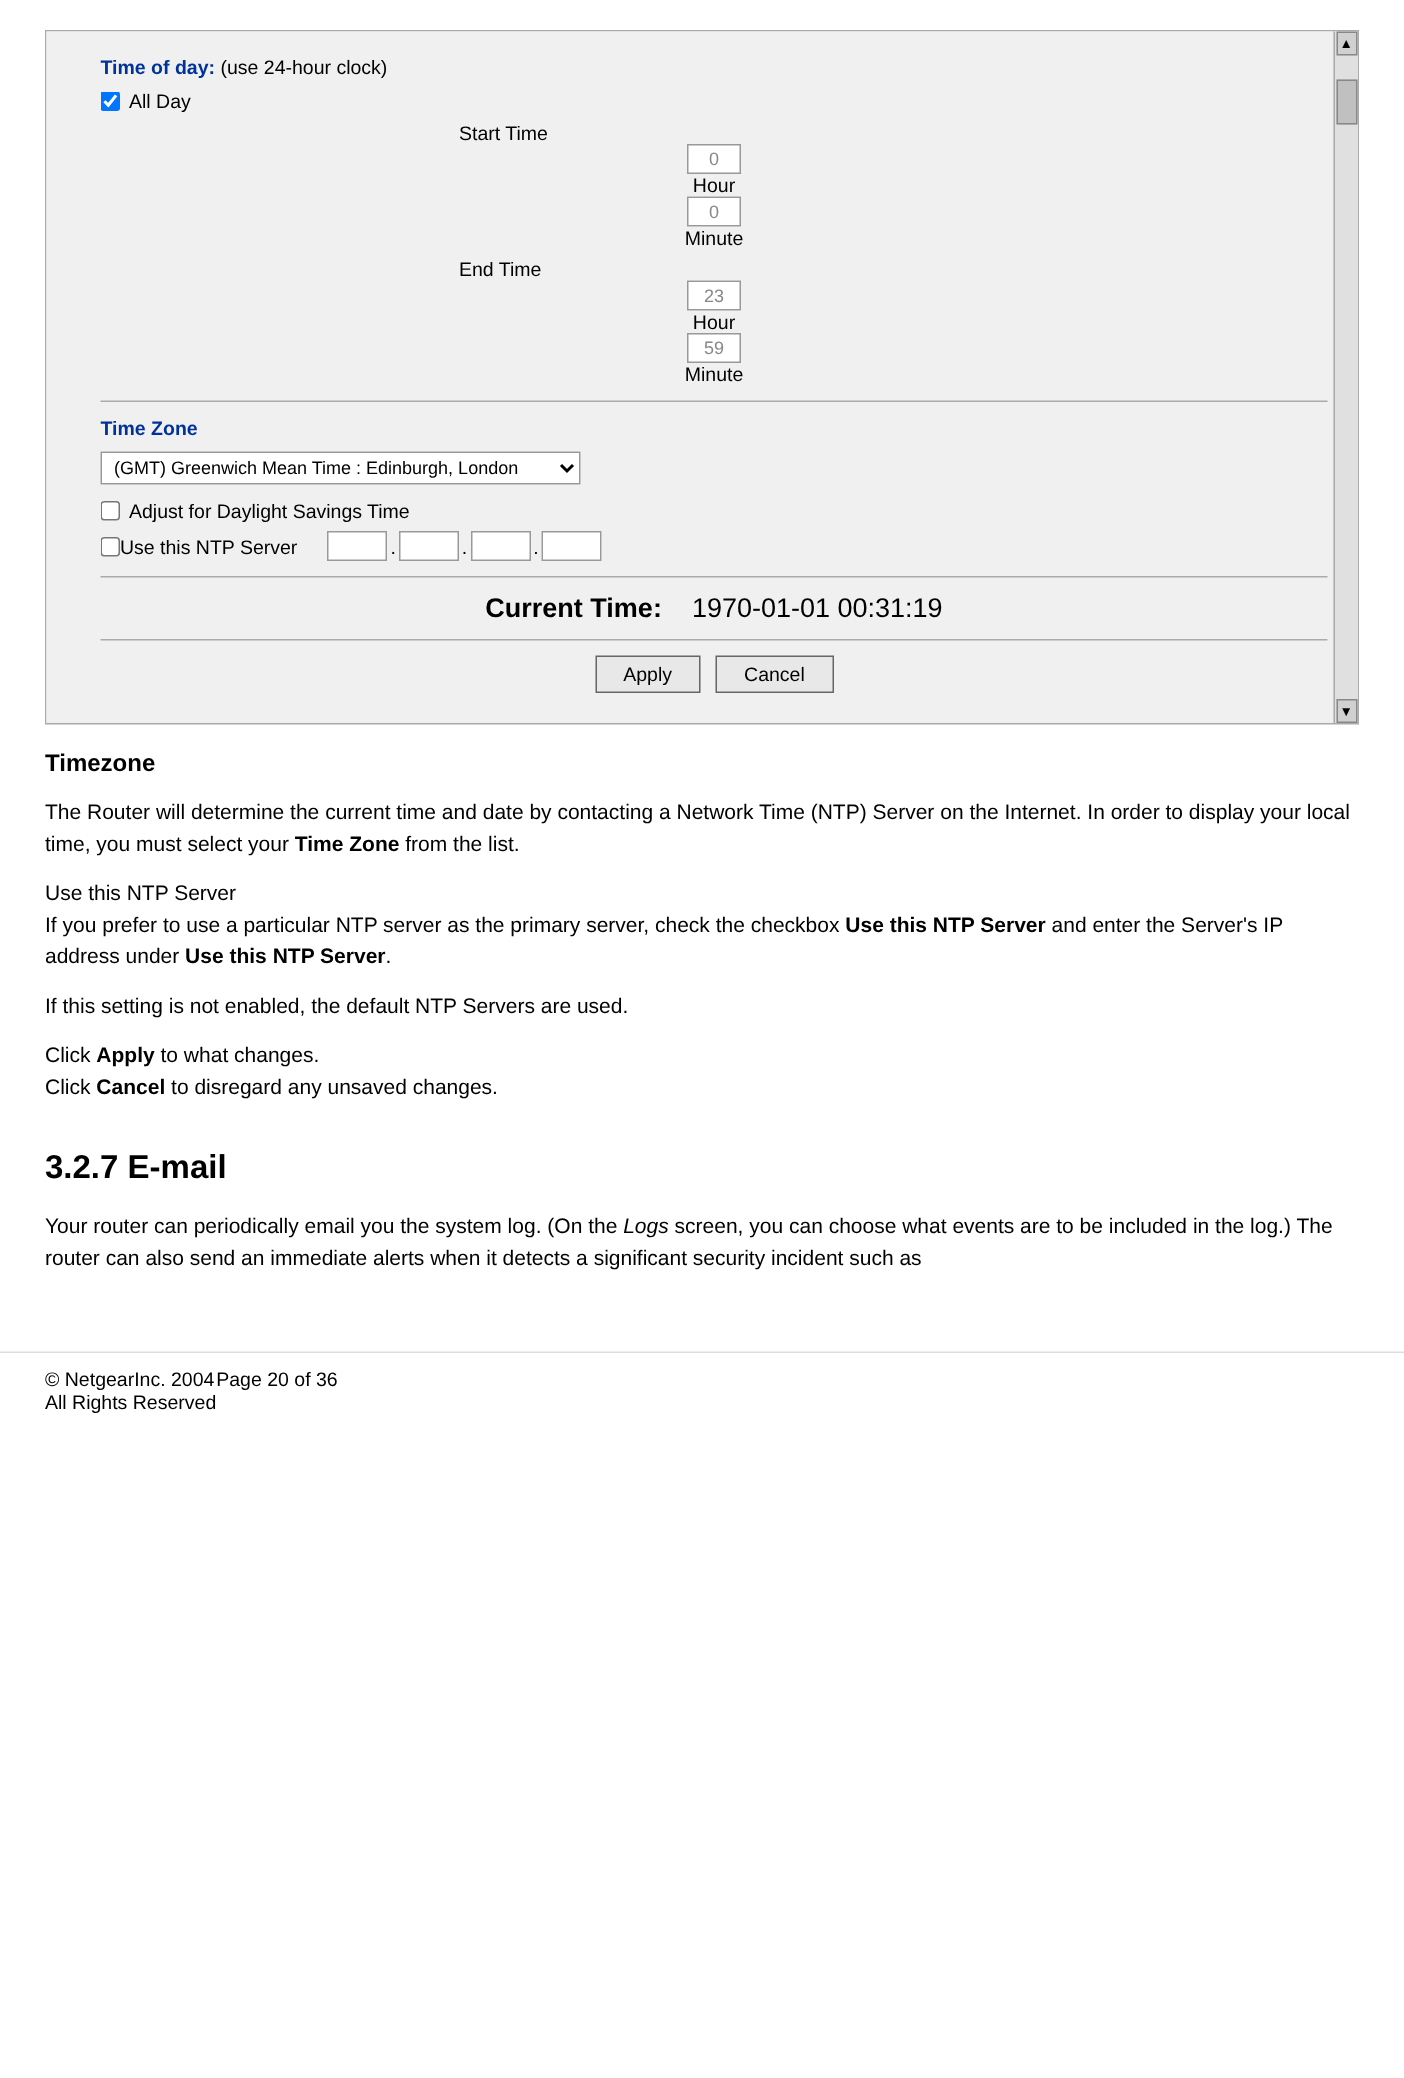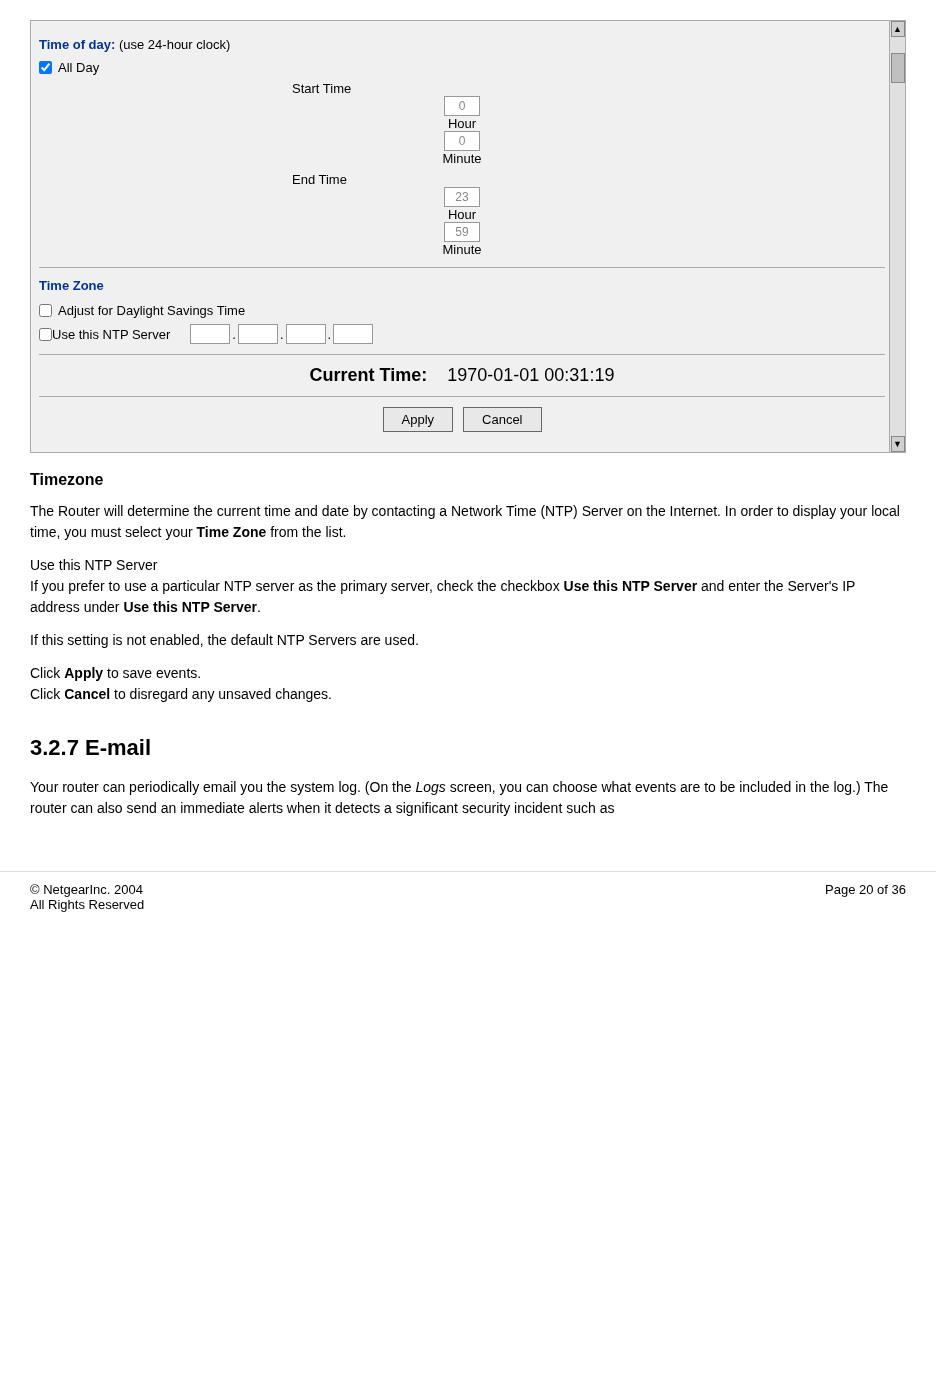--- a/index.html
+++ b/index.html
@@ -18,21 +18,21 @@
 
     
     .ui-panel {
       border: 1px solid #aaa;
       margin: 20px 30px 0 30px;
       background: #f0f0f0;
       position: relative;
     }
 
     .ui-panel-inner {
-      padding: 16px 20px 20px 8px;
+      padding: 16px 20px 20px 36px;
       background: #f0f0f0;
     }
 
     .scrollbar-track {
       position: absolute;
       right: 0;
       top: 0;
       bottom: 0;
       width: 16px;
       background: #e0e0e0;
@@ -227,21 +227,21 @@
     .section-heading-large {
       font-size: 22px;
       font-weight: bold;
       margin-bottom: 16px;
       margin-top: 30px;
     }
 
     
     .footer {
       display: flex;
-      justify-content: space-between;
+      justify-content: flex-start;
       padding: 10px 30px;
       font-size: 13px;
       color: #000;
       border-top: 1px solid #ddd;
       margin-top: 20px;
     }
   </style>
 </head>
 <body>
 
@@ -273,20 +273,23 @@
         <input type="text" class="time-input" value="23" style="">
         <span class="hour-minute-label">Hour</span>
         <input type="text" class="time-input" value="59" style="">
         <span class="hour-minute-label">Minute</span>
       </div>
 
       <hr class="divider">
 
       <div class="tz-section">
         <div class="section-label">Time Zone</div>
+        <select class="tz-select">
+          <option>(GMT) Greenwich Mean Time : Edinburgh, London</option>
+        </select>
       </div>
 
       <div class="checkbox-row">
         <input type="checkbox" style="">
         <span>Adjust for Daylight Savings Time</span>
       </div>
 
       <div class="ntp-row">
         <input type="checkbox" style="">
         <span>Use this NTP Server</span>
@@ -338,21 +341,21 @@
       <span>Use this NTP Server<br></span>
       <span>If you prefer to use a particular NTP server as the primary server, check the checkbox </span><b>Use this NTP Server</b><span> and enter the Server's IP address under </span><b>Use this NTP Server</b><span>.</span>
     </p>
 
     <p class="doc-paragraph">
       <span>If this setting is not enabled, the default NTP Servers are used.</span>
     </p>
 
 
     <p class="doc-paragraph">
-      <span>Click </span><b>Apply</b><span> to save events.</span><br>
+      <span>Click </span><b>Apply</b><span> to what changes.</span><br>
       <span>Click </span><b>Cancel</b><span> to disregard any unsaved changes.</span>
     </p>
 
     <div class="section-heading-large">3.2.7  E-mail</div>
 
     <p class="doc-paragraph">
       <span>Your router can periodically email you the system log. (On the </span><i>Logs</i><span> screen, you can choose what events are to be included in the log.) The router can also send an immediate alerts when it detects a significant security incident such as</span>
     </p>
 
   </div>

